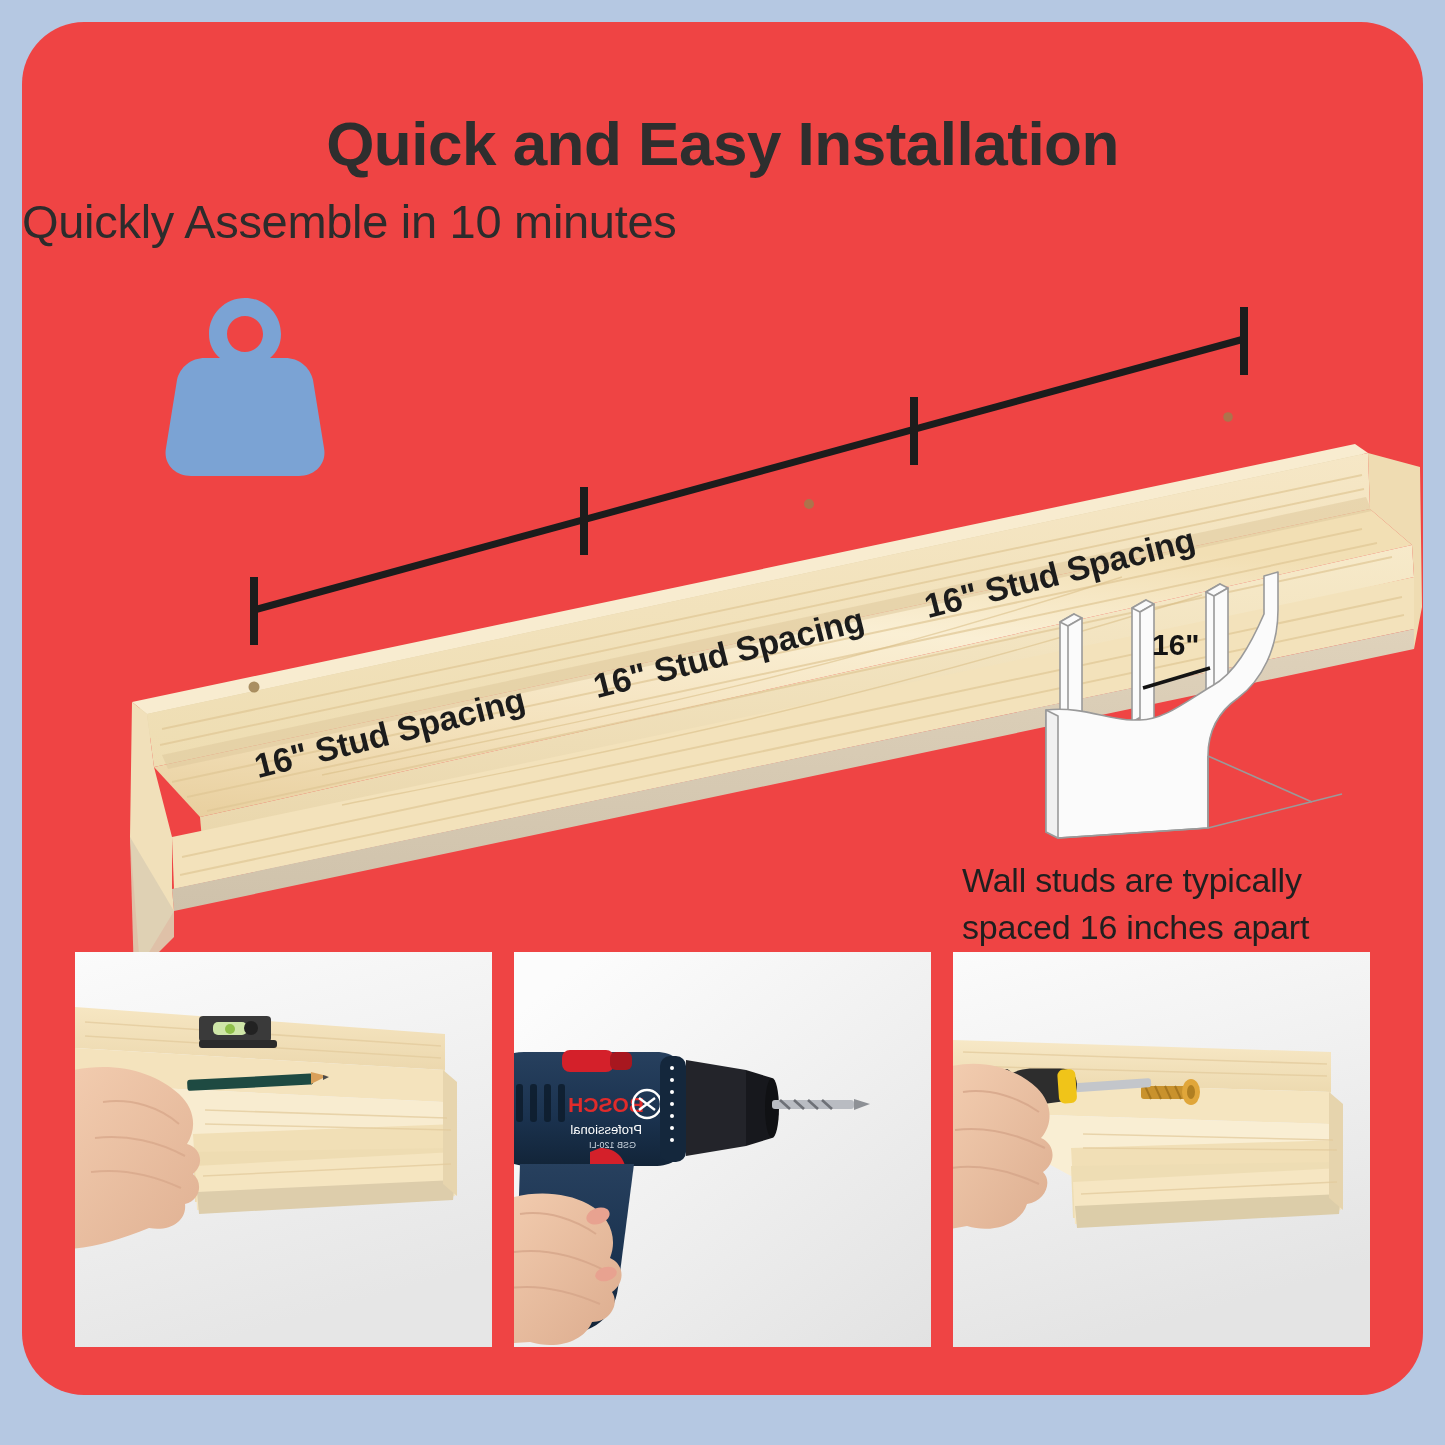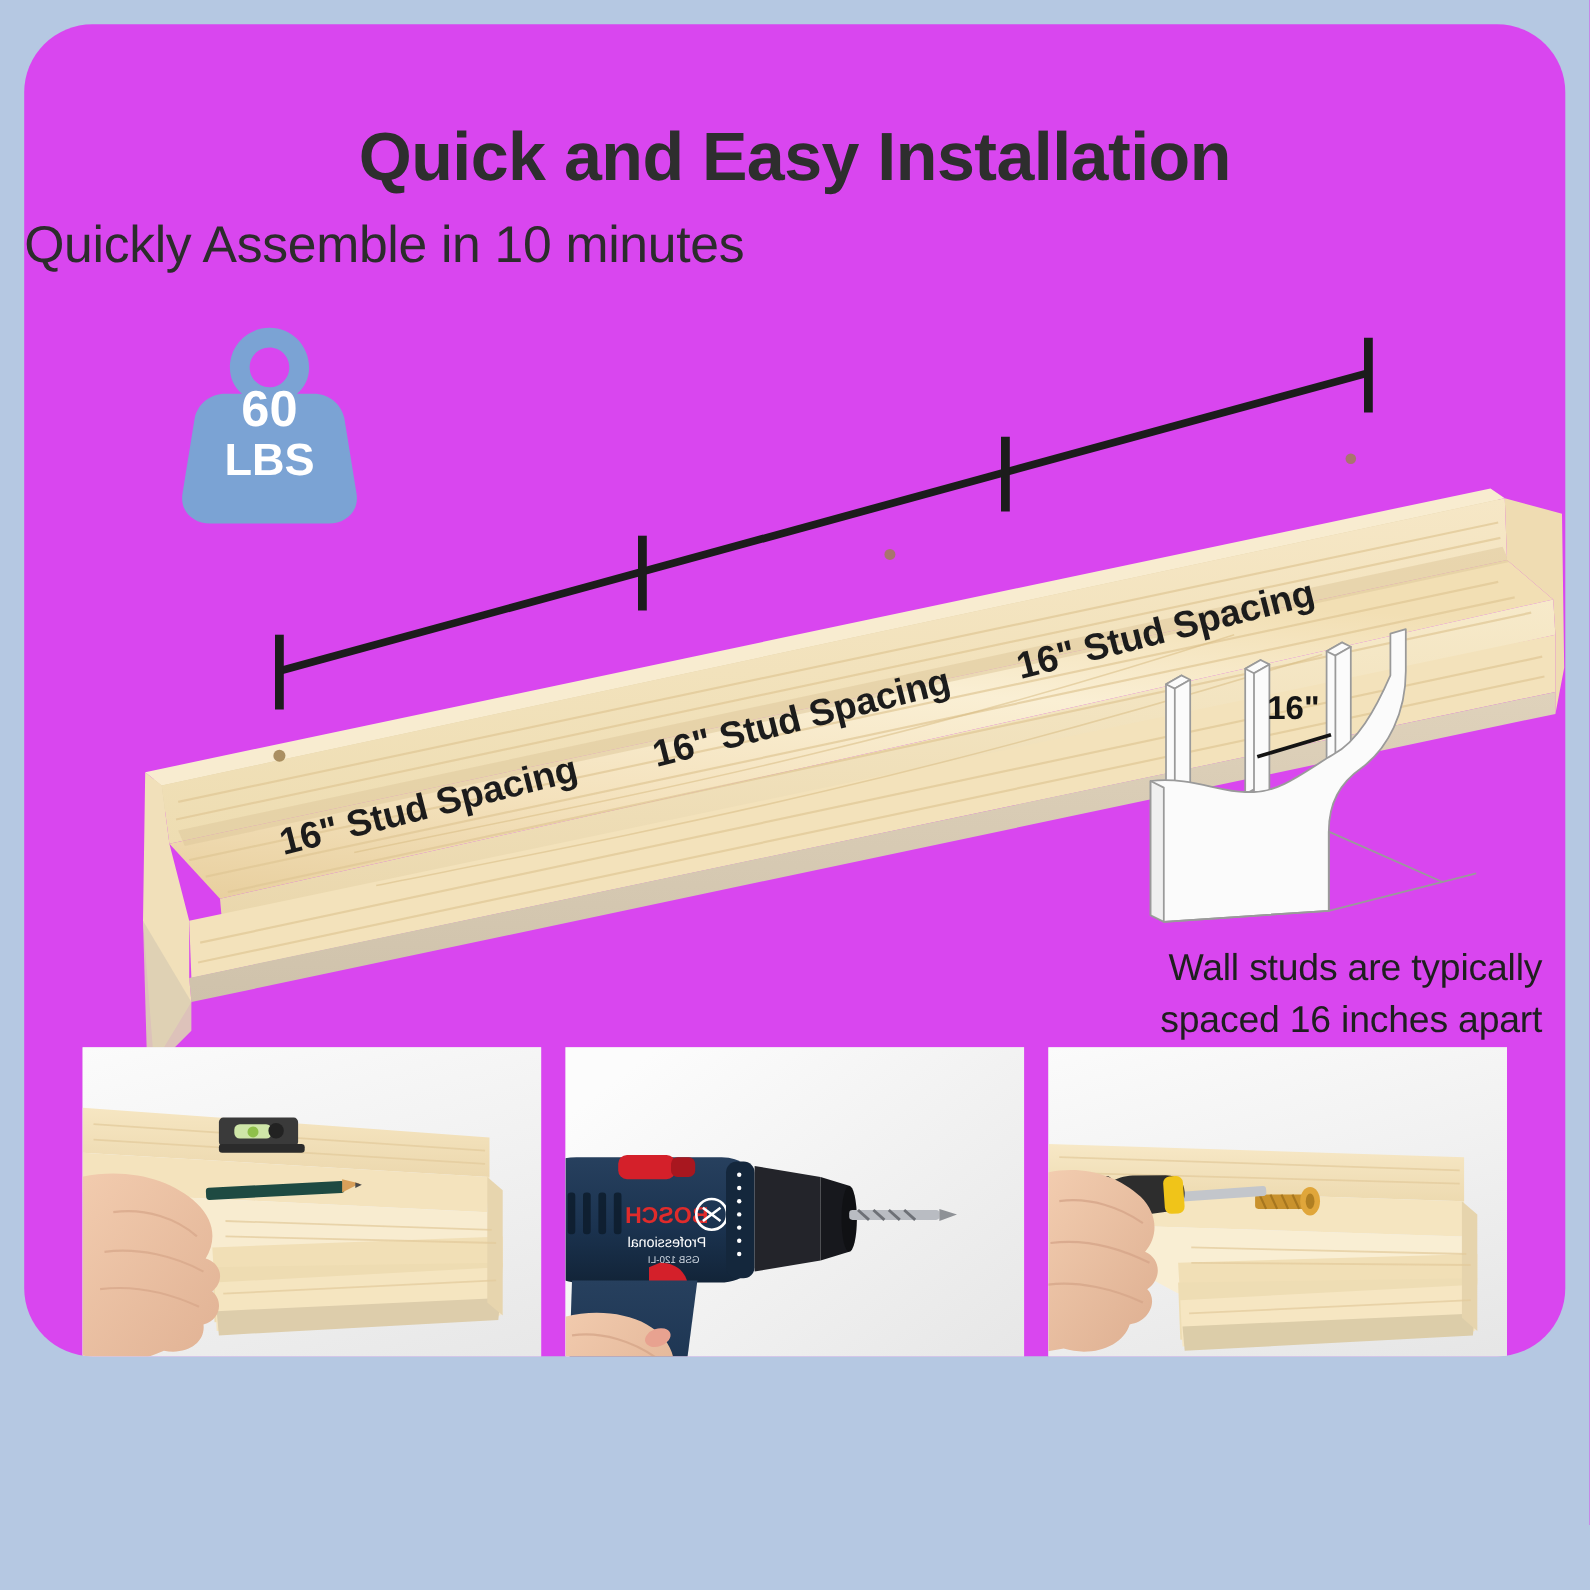--- a/index.html
+++ b/index.html
@@ -5,22 +5,22 @@
   * { margin:0; padding:0; box-sizing:border-box; }
   html,body { width:1445px; height:1445px; }
   body {
     background:#b5c8e2;
     font-family:"Liberation Sans", sans-serif;
     overflow:hidden;
   }
   .card {
     position:absolute;
     left:22px; top:22px;
-    width:1401px; height:1211px;
-    background:#d946ef;
+    width:1401px; height:1373px;
+    background:#ef4444;
     border-radius:62px;
     overflow:hidden;
   }
 
   
   .title {
     position:absolute; left:0; top:86px; width:100%;
     text-align:center;
     font-size:62px; font-weight:bold; letter-spacing:-0.5px;
     color:#2e2e2e;
@@ -61,21 +61,21 @@
 
   
   .stud-diagram { position:absolute; left:990px; top:548px; width:370px; height:285px; }
   .stud-diagram svg { width:100%; height:100%; display:block; }
   .stud-dim-label {
     position:absolute; left:140px; top:58px;
     font-size:30px; font-weight:bold; color:#141414;
   }
   .stud-caption {
     position:absolute; left:940px; top:835px; width:440px;
-    text-align:right; font-size:34px; line-height:1.38;
+    text-align:left; font-size:34px; line-height:1.38;
     color:#1f1f1f; letter-spacing:-0.2px;
   }
 
   
   .photos { position:absolute; left:53px; top:930px; width:1295px; height:395px; display:flex; gap:22px; }
   .photo {
     position:relative; width:417px; height:395px;
     background:#f2f2f2; overflow:hidden;
   }
   .photo svg { position:absolute; left:0; top:0; width:100%; height:100%; }
@@ -90,24 +90,20 @@
 
   <div class="weight-badge">
     <svg viewBox="0 0 160 190">
       <path d="M80 8 C100 8 116 24 116 44 C116 54 112 62 105 68 L120 68
                C134 68 145 77 148 90 L159 158 C162 174 150 186 134 186
                L26 186 C10 186 -2 174 1 158 L12 90 C15 77 26 68 40 68
                L55 68 C48 62 44 54 44 44 C44 24 60 8 80 8 Z
                M80 26 C70 26 62 34 62 44 C62 54 70 62 80 62
                C90 62 98 54 98 44 C98 34 90 26 80 26 Z" fill="#7ba3d4"></path>
     </svg>
-    <div class="weight-text">
-      <span class="weight-num">60</span>
-      <span class="weight-unit">LBS</span>
-    </div>
   </div>
 
   <div class="hero">
     <svg viewBox="0 0 1401 690">
       <defs>
         <linearGradient id="woodTop" x1="0" y1="1" x2="0.25" y2="0">
           <stop offset="0%" stop-color="#e8cf9e"></stop>
           <stop offset="35%" stop-color="#f4e2bd"></stop>
           <stop offset="70%" stop-color="#faefd4"></stop>
           <stop offset="100%" stop-color="#f2dfb4"></stop>

